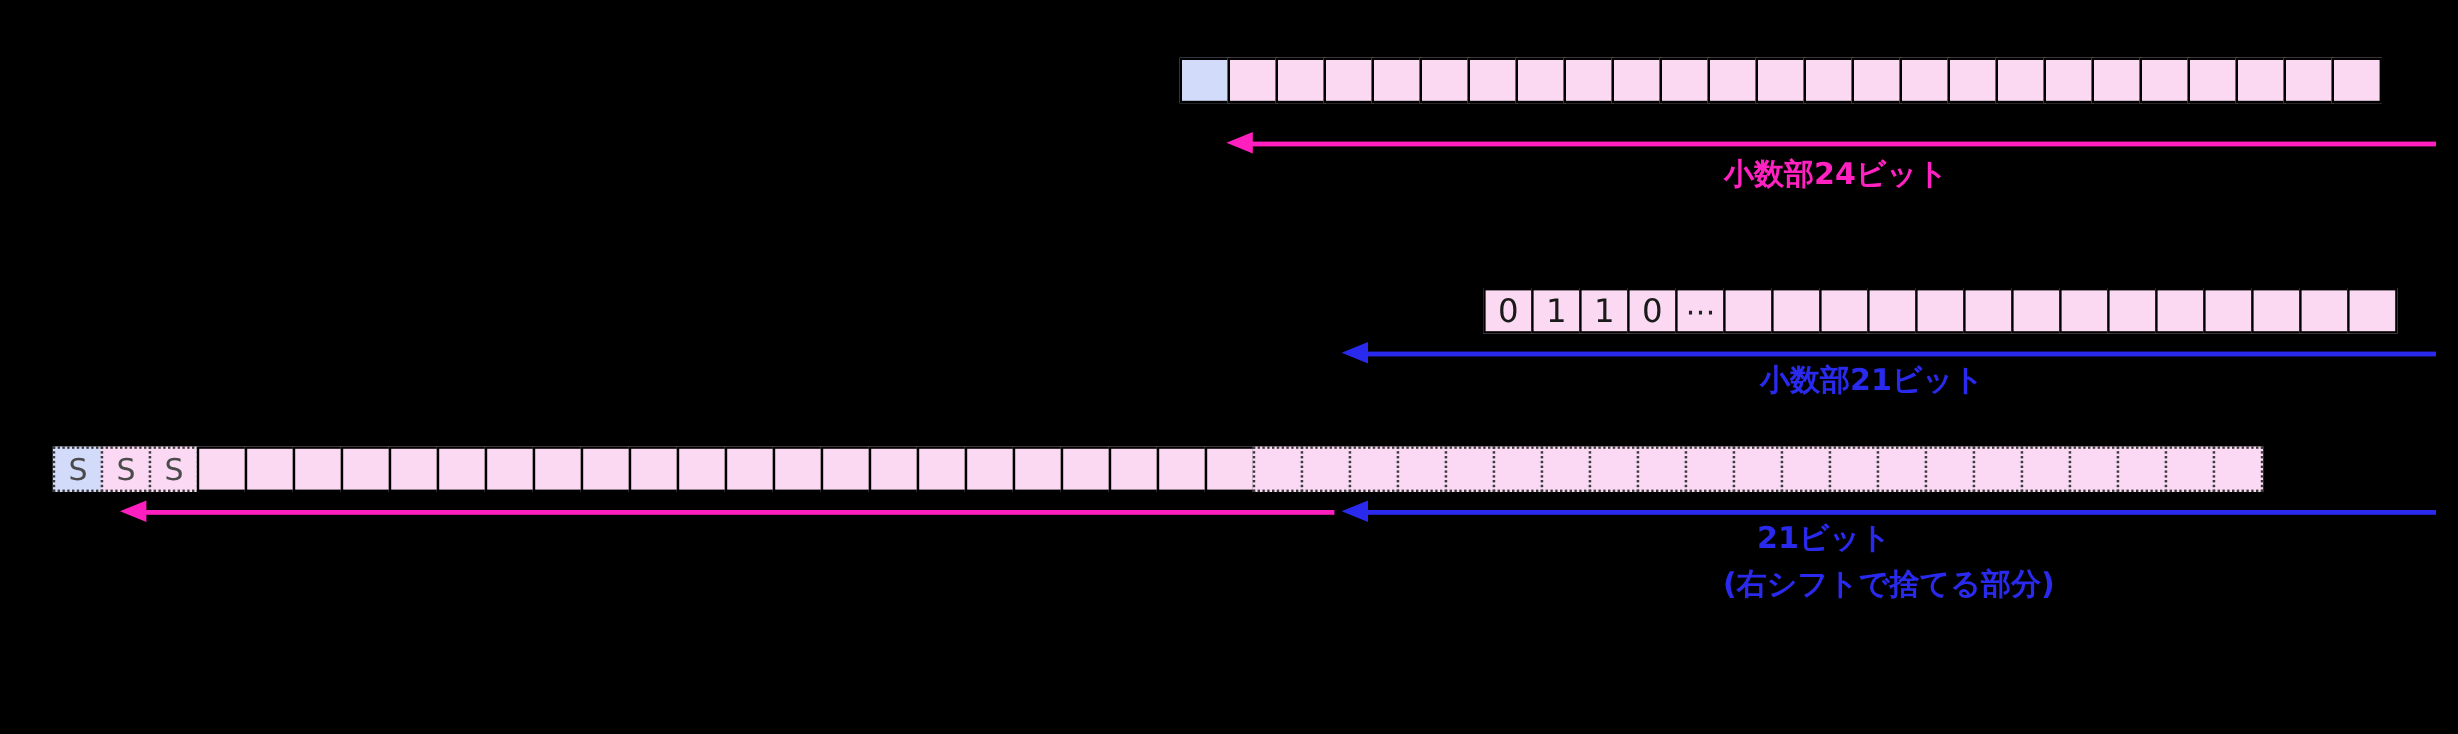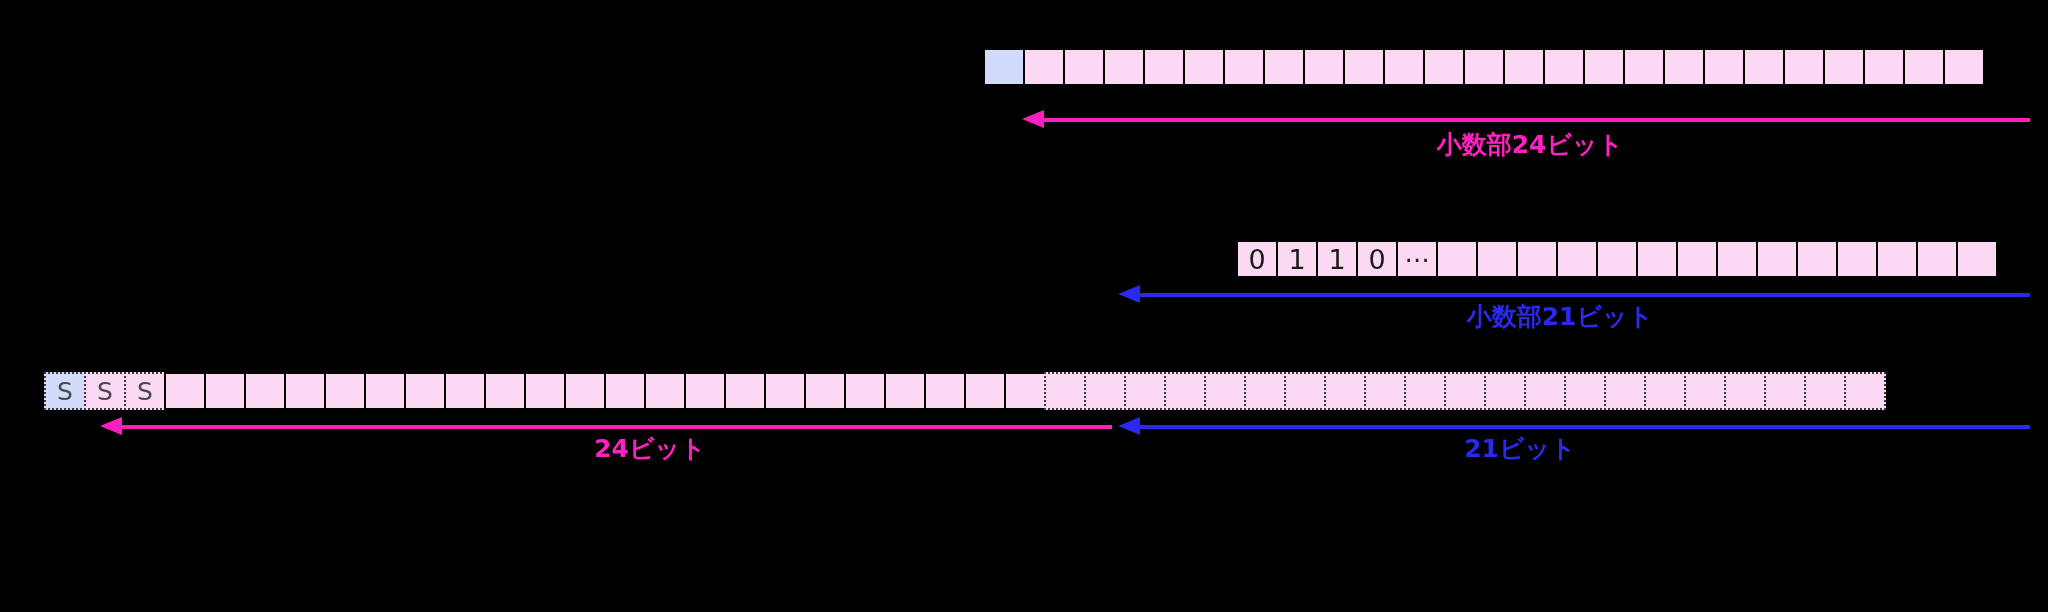--- a/index.html
+++ b/index.html
@@ -160,23 +160,23 @@
       <div class="cell dotted"></div>
       <div class="cell dotted"></div>
       <div class="cell dotted"></div>
     </div>
 
   <div class="arrow magenta" style="left:100px;top:424px;width:1012px;">
     <div class="head"></div>
     <div class="shaft"></div>
   </div>
 
-  <div class="label magenta" style="left:520px;top:432px;width:260px;">24ビット</div>
 
   <div class="arrow blue" style="left:1118px;top:424px;width:912px;">
     <div class="head"></div>
     <div class="shaft"></div>
   </div>
 
   <div class="label blue" style="left:1390px;top:432px;width:260px;">21ビット</div>
 
+  <div class="label blue" style="left:1394px;top:470px;width:360px;">(右シフトで捨てる部分)</div>
 
 </div>
 
 </body></html>

